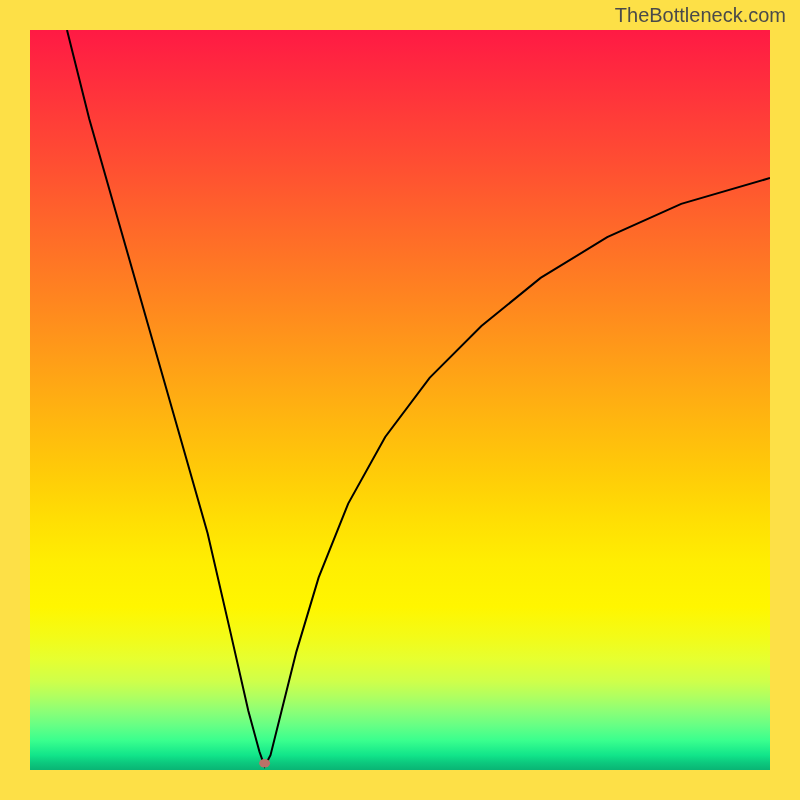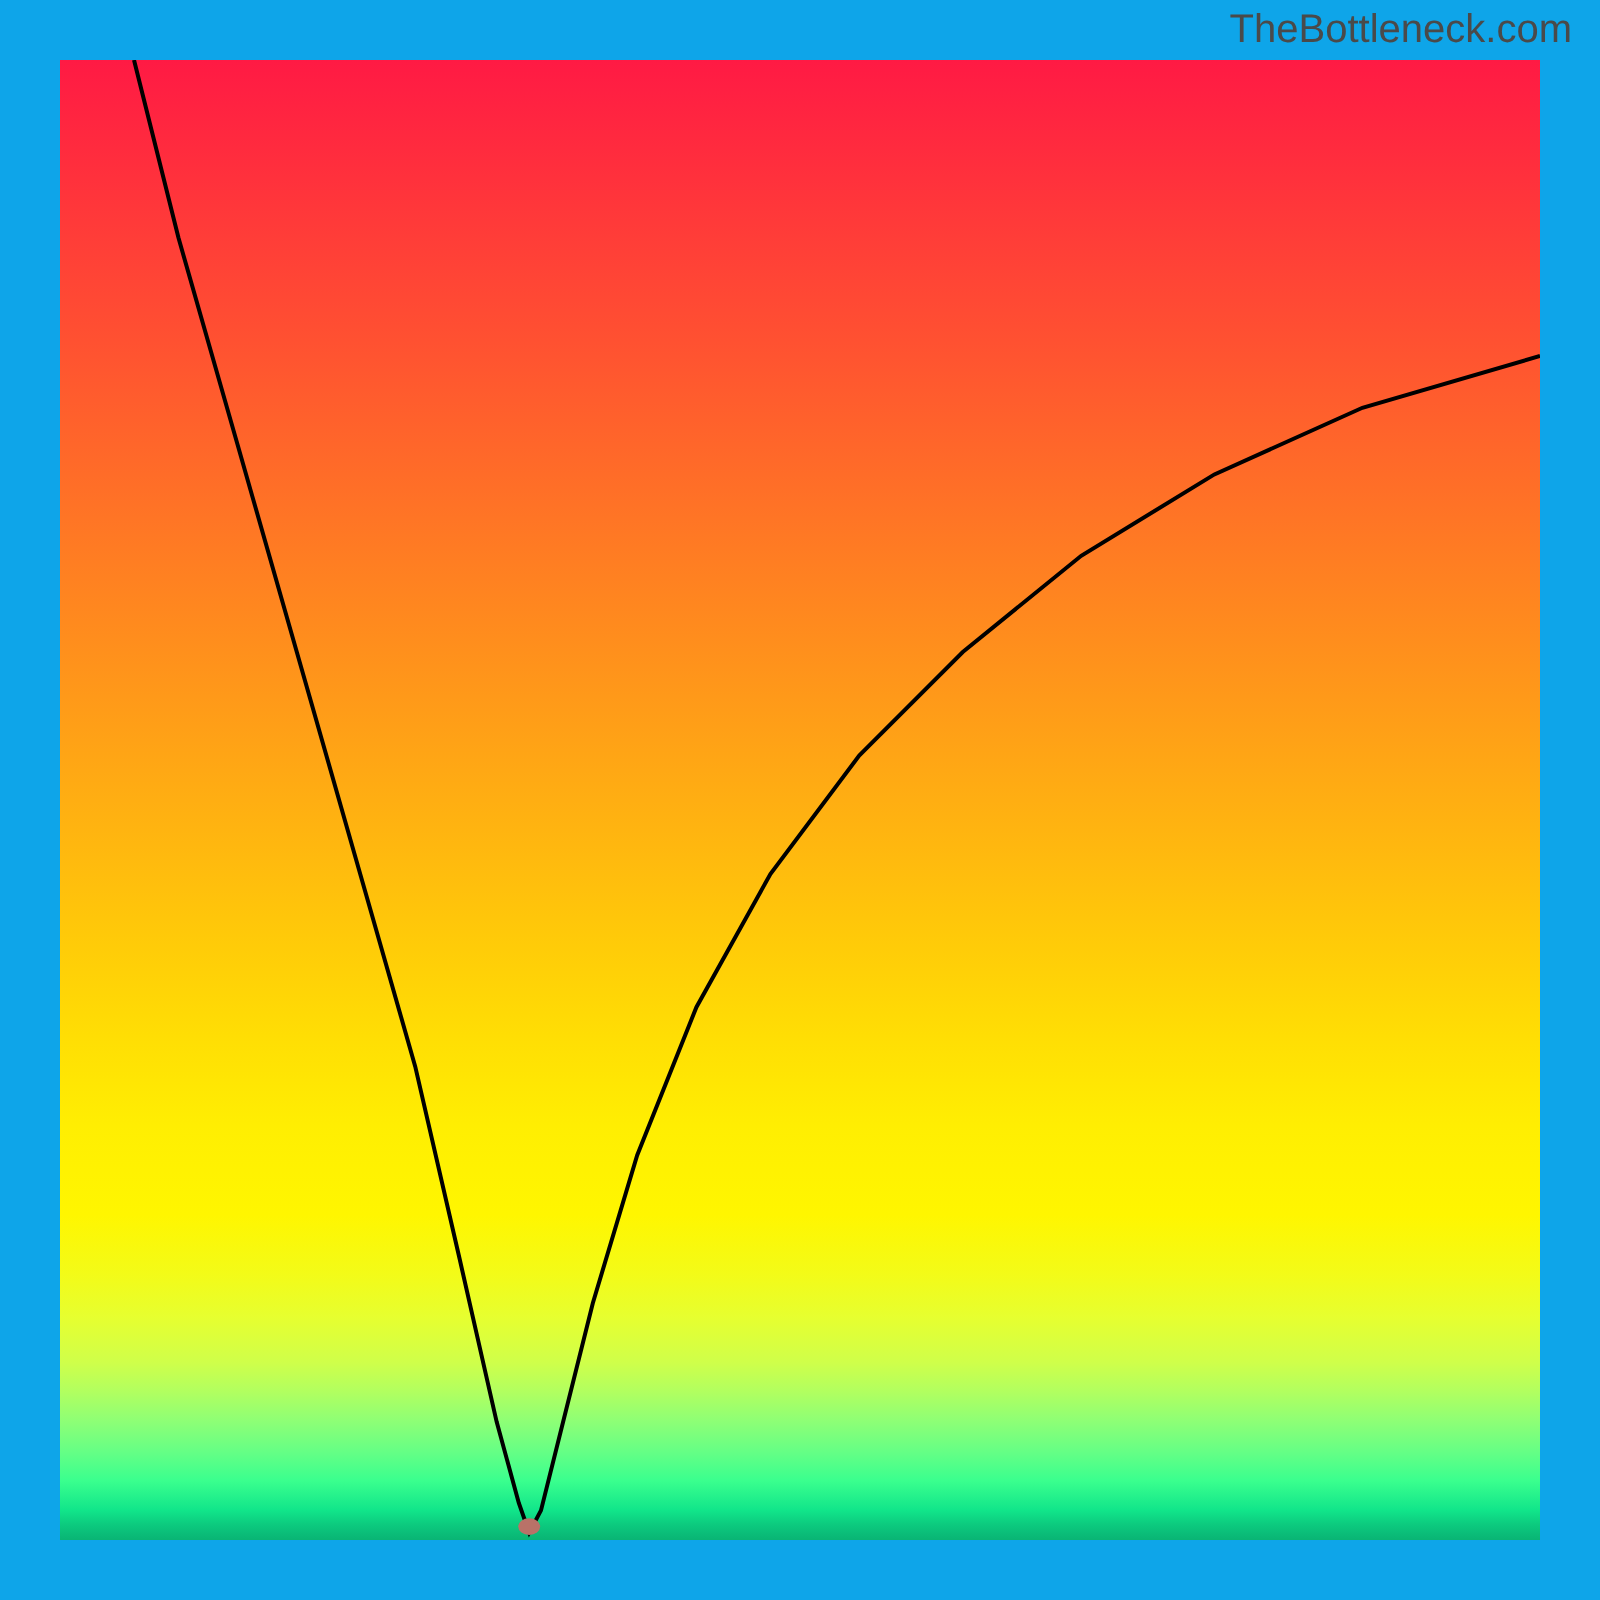--- a/index.html
+++ b/index.html
@@ -10,21 +10,21 @@
     background: #000;
     font-family: Arial, Helvetica, sans-serif;
     overflow: hidden;
   }
   .frame {
     position: absolute;
     top: 0;
     left: 0;
     width: 800px;
     height: 800px;
-    background: #0ea5e9;
+    background: #fde047;
   }
   .plot-rect {
     position: absolute;
     
     left: 30px;
     top: 30px;
     width: 740px;
     height: 740px;
     overflow: hidden;
   }

